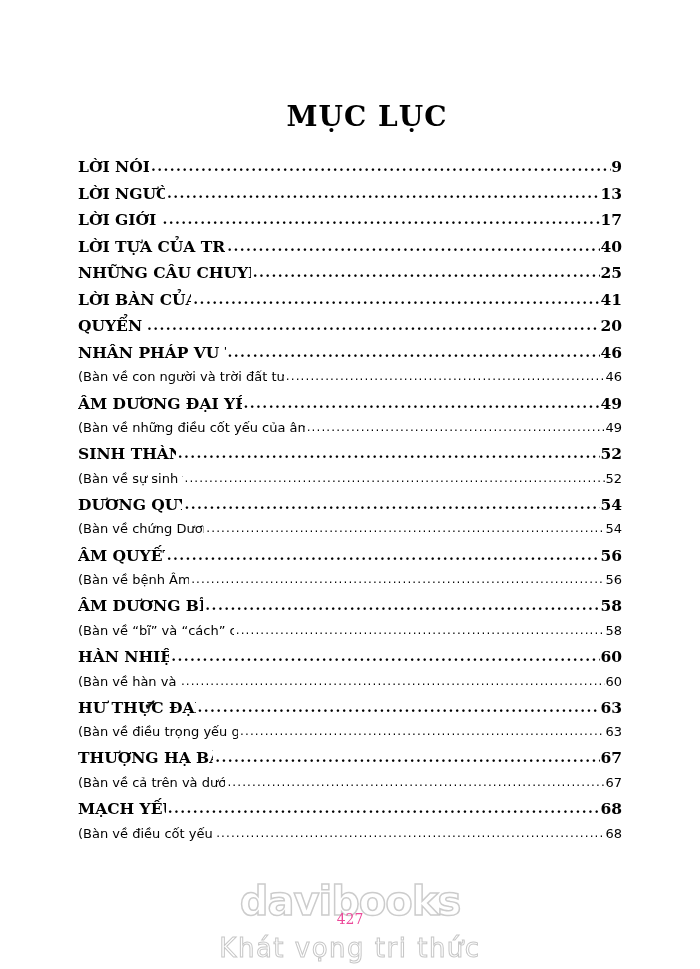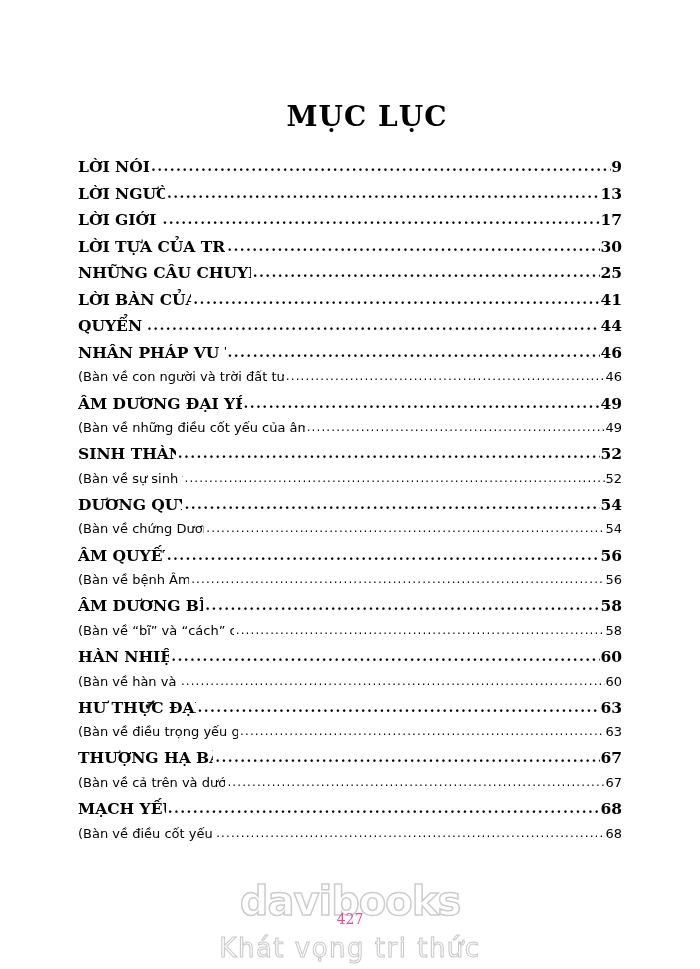--- a/index.html
+++ b/index.html
@@ -169,36 +169,36 @@
         <span class="page-num">13</span>
       </div>
       <div class="entry major">
         <span class="label">LỜI GIỚI THIỆU</span>
         <span class="dots">........................................................................................................................</span>
         <span class="page-num">17</span>
       </div>
       <div class="entry major">
         <span class="label">LỜI TỰA CỦA TRUNG TÀNG KINH</span>
         <span class="dots">........................................................................................................................</span>
-        <span class="page-num">30</span>
+        <span class="page-num">40</span>
       </div>
       <div class="entry major">
         <span class="label">NHỮNG CÂU CHUYỆN VỀ THẦN Y HOA ĐÀ</span>
         <span class="dots">........................................................................................................................</span>
         <span class="page-num">25</span>
       </div>
       <div class="entry major">
         <span class="label">LỜI BÀN CỦA DỊCH GIẢ</span>
         <span class="dots">........................................................................................................................</span>
         <span class="page-num">41</span>
       </div>
       <div class="entry major">
         <span class="label">QUYỂN MỘT</span>
         <span class="dots">........................................................................................................................</span>
-        <span class="page-num">44</span>
+        <span class="page-num">20</span>
       </div>
       <div class="entry major">
         <span class="label">NHÂN PHÁP VU THIÊN ĐỊA LUẬN</span>
         <span class="dots">........................................................................................................................</span>
         <span class="page-num">46</span>
       </div>
       <div class="entry sub">
         <span class="label">(Bàn về con người và trời đất tương ứng hòa hợp với nhau)</span>
         <span class="dots">........................................................................................................................</span>
         <span class="page-num">46</span>

